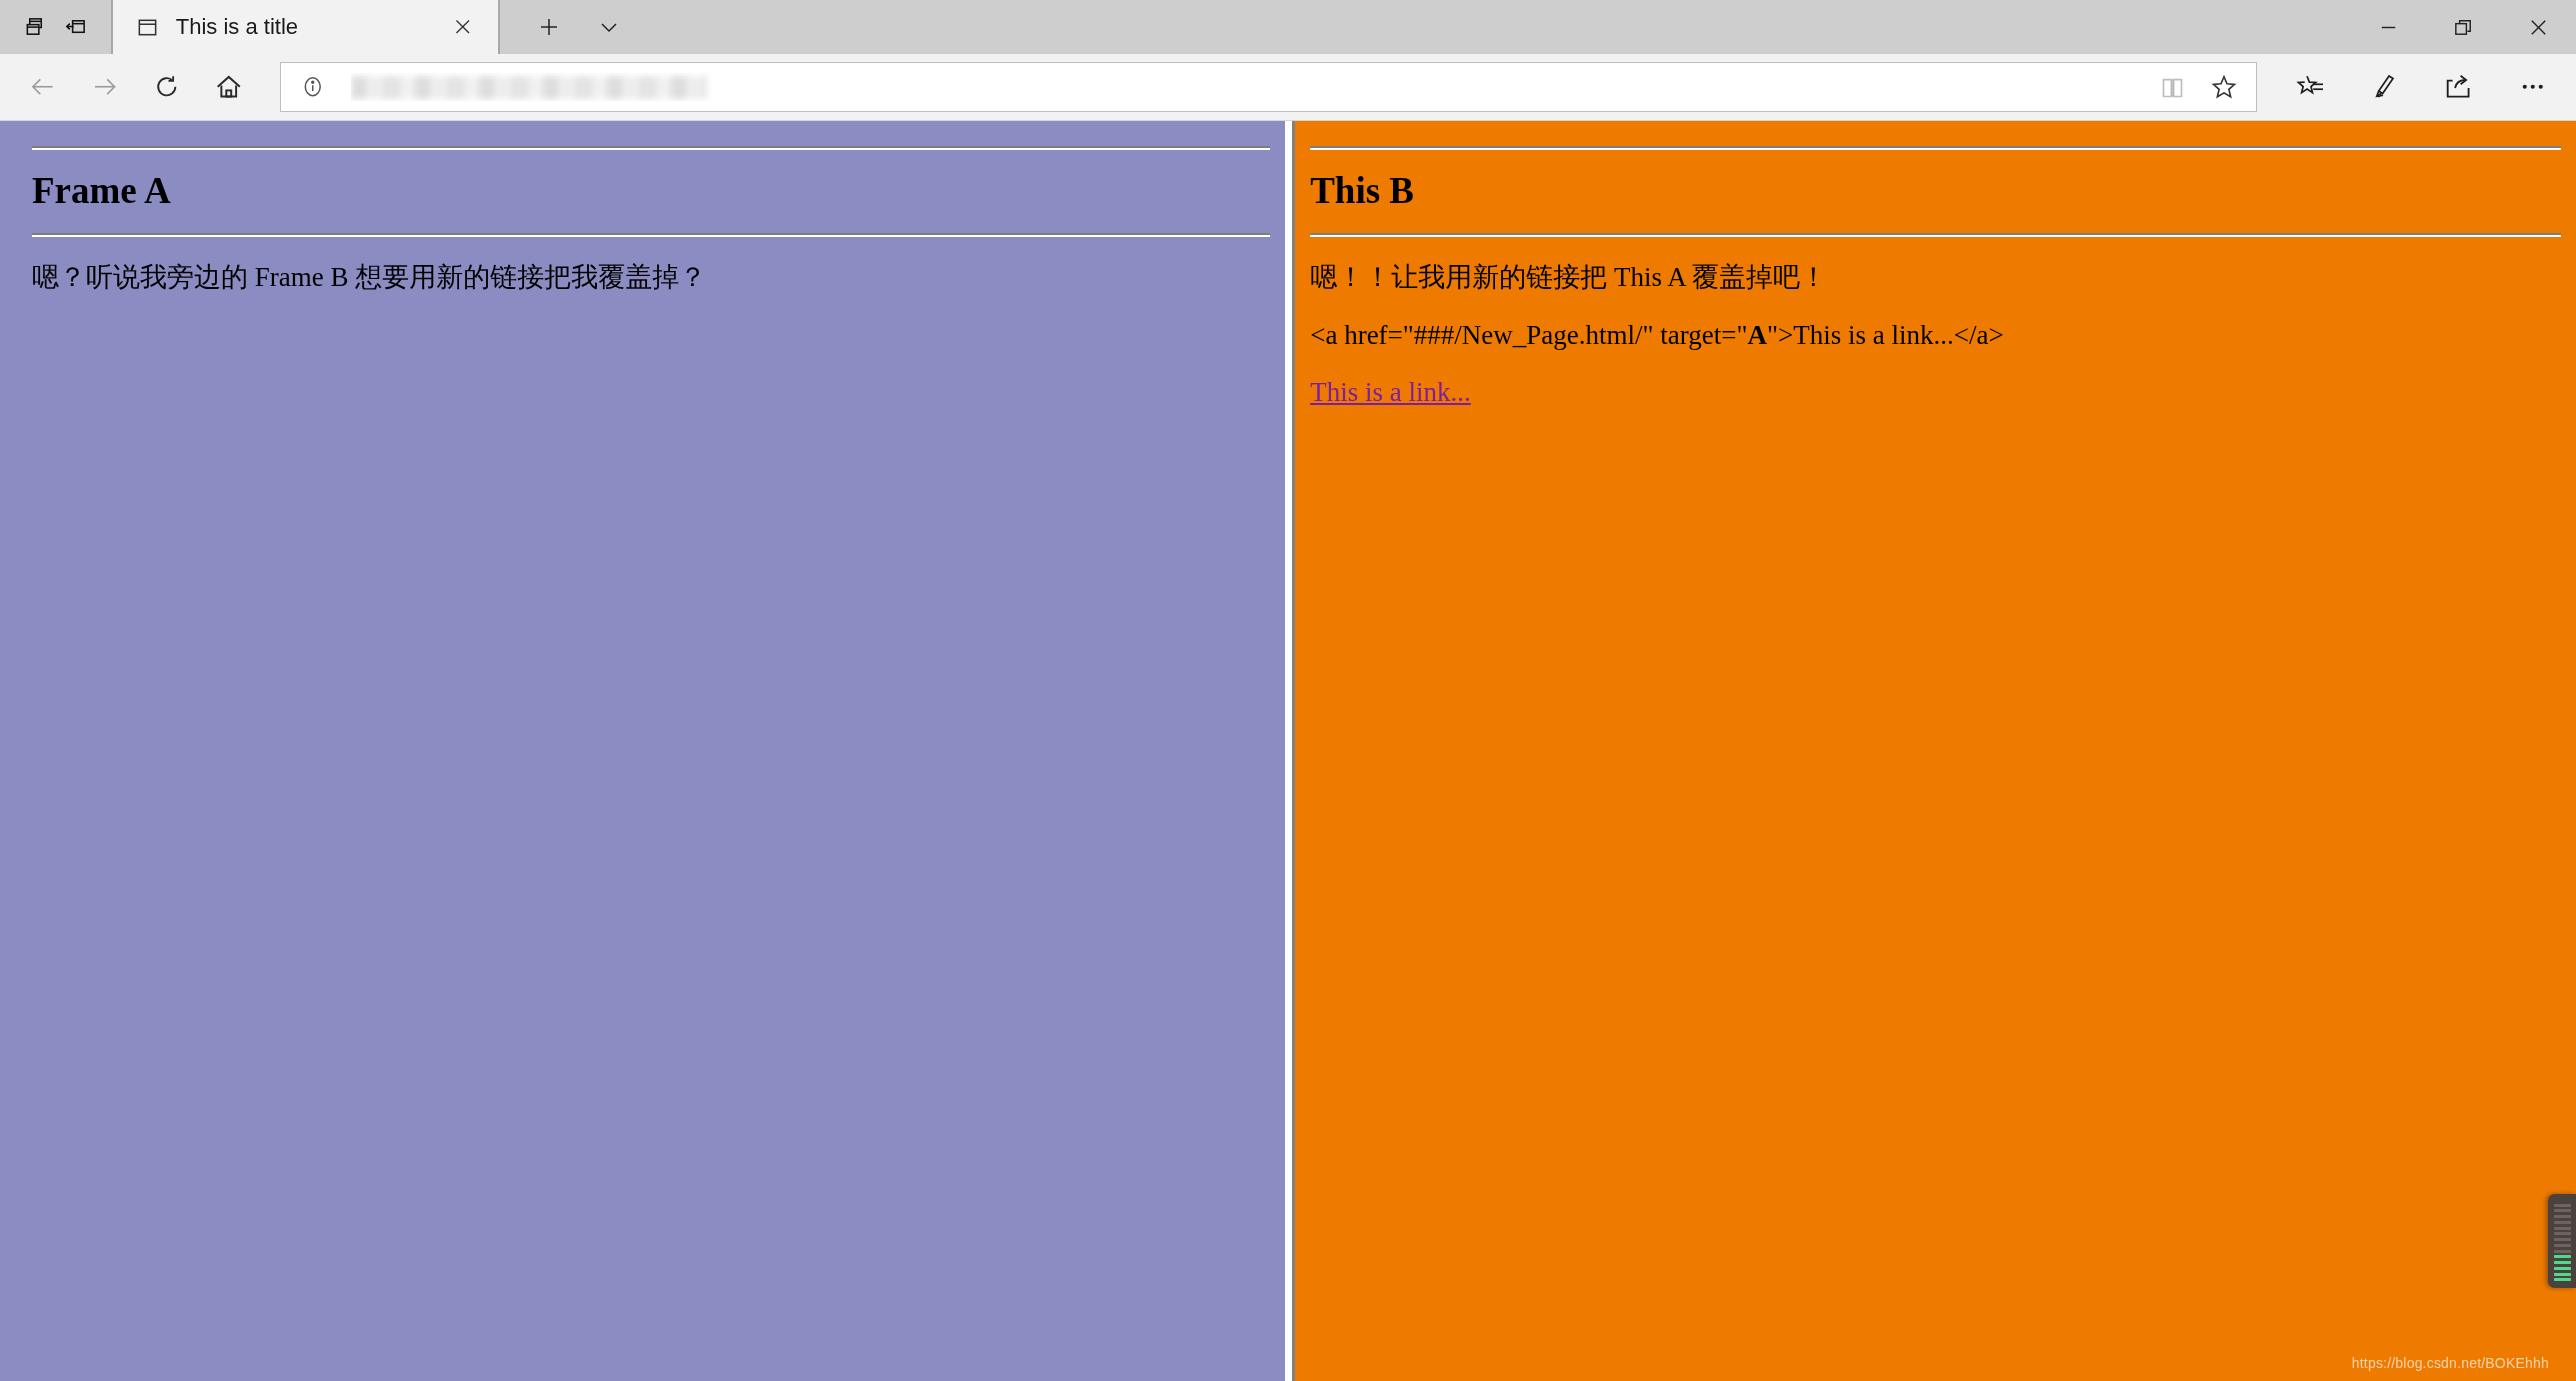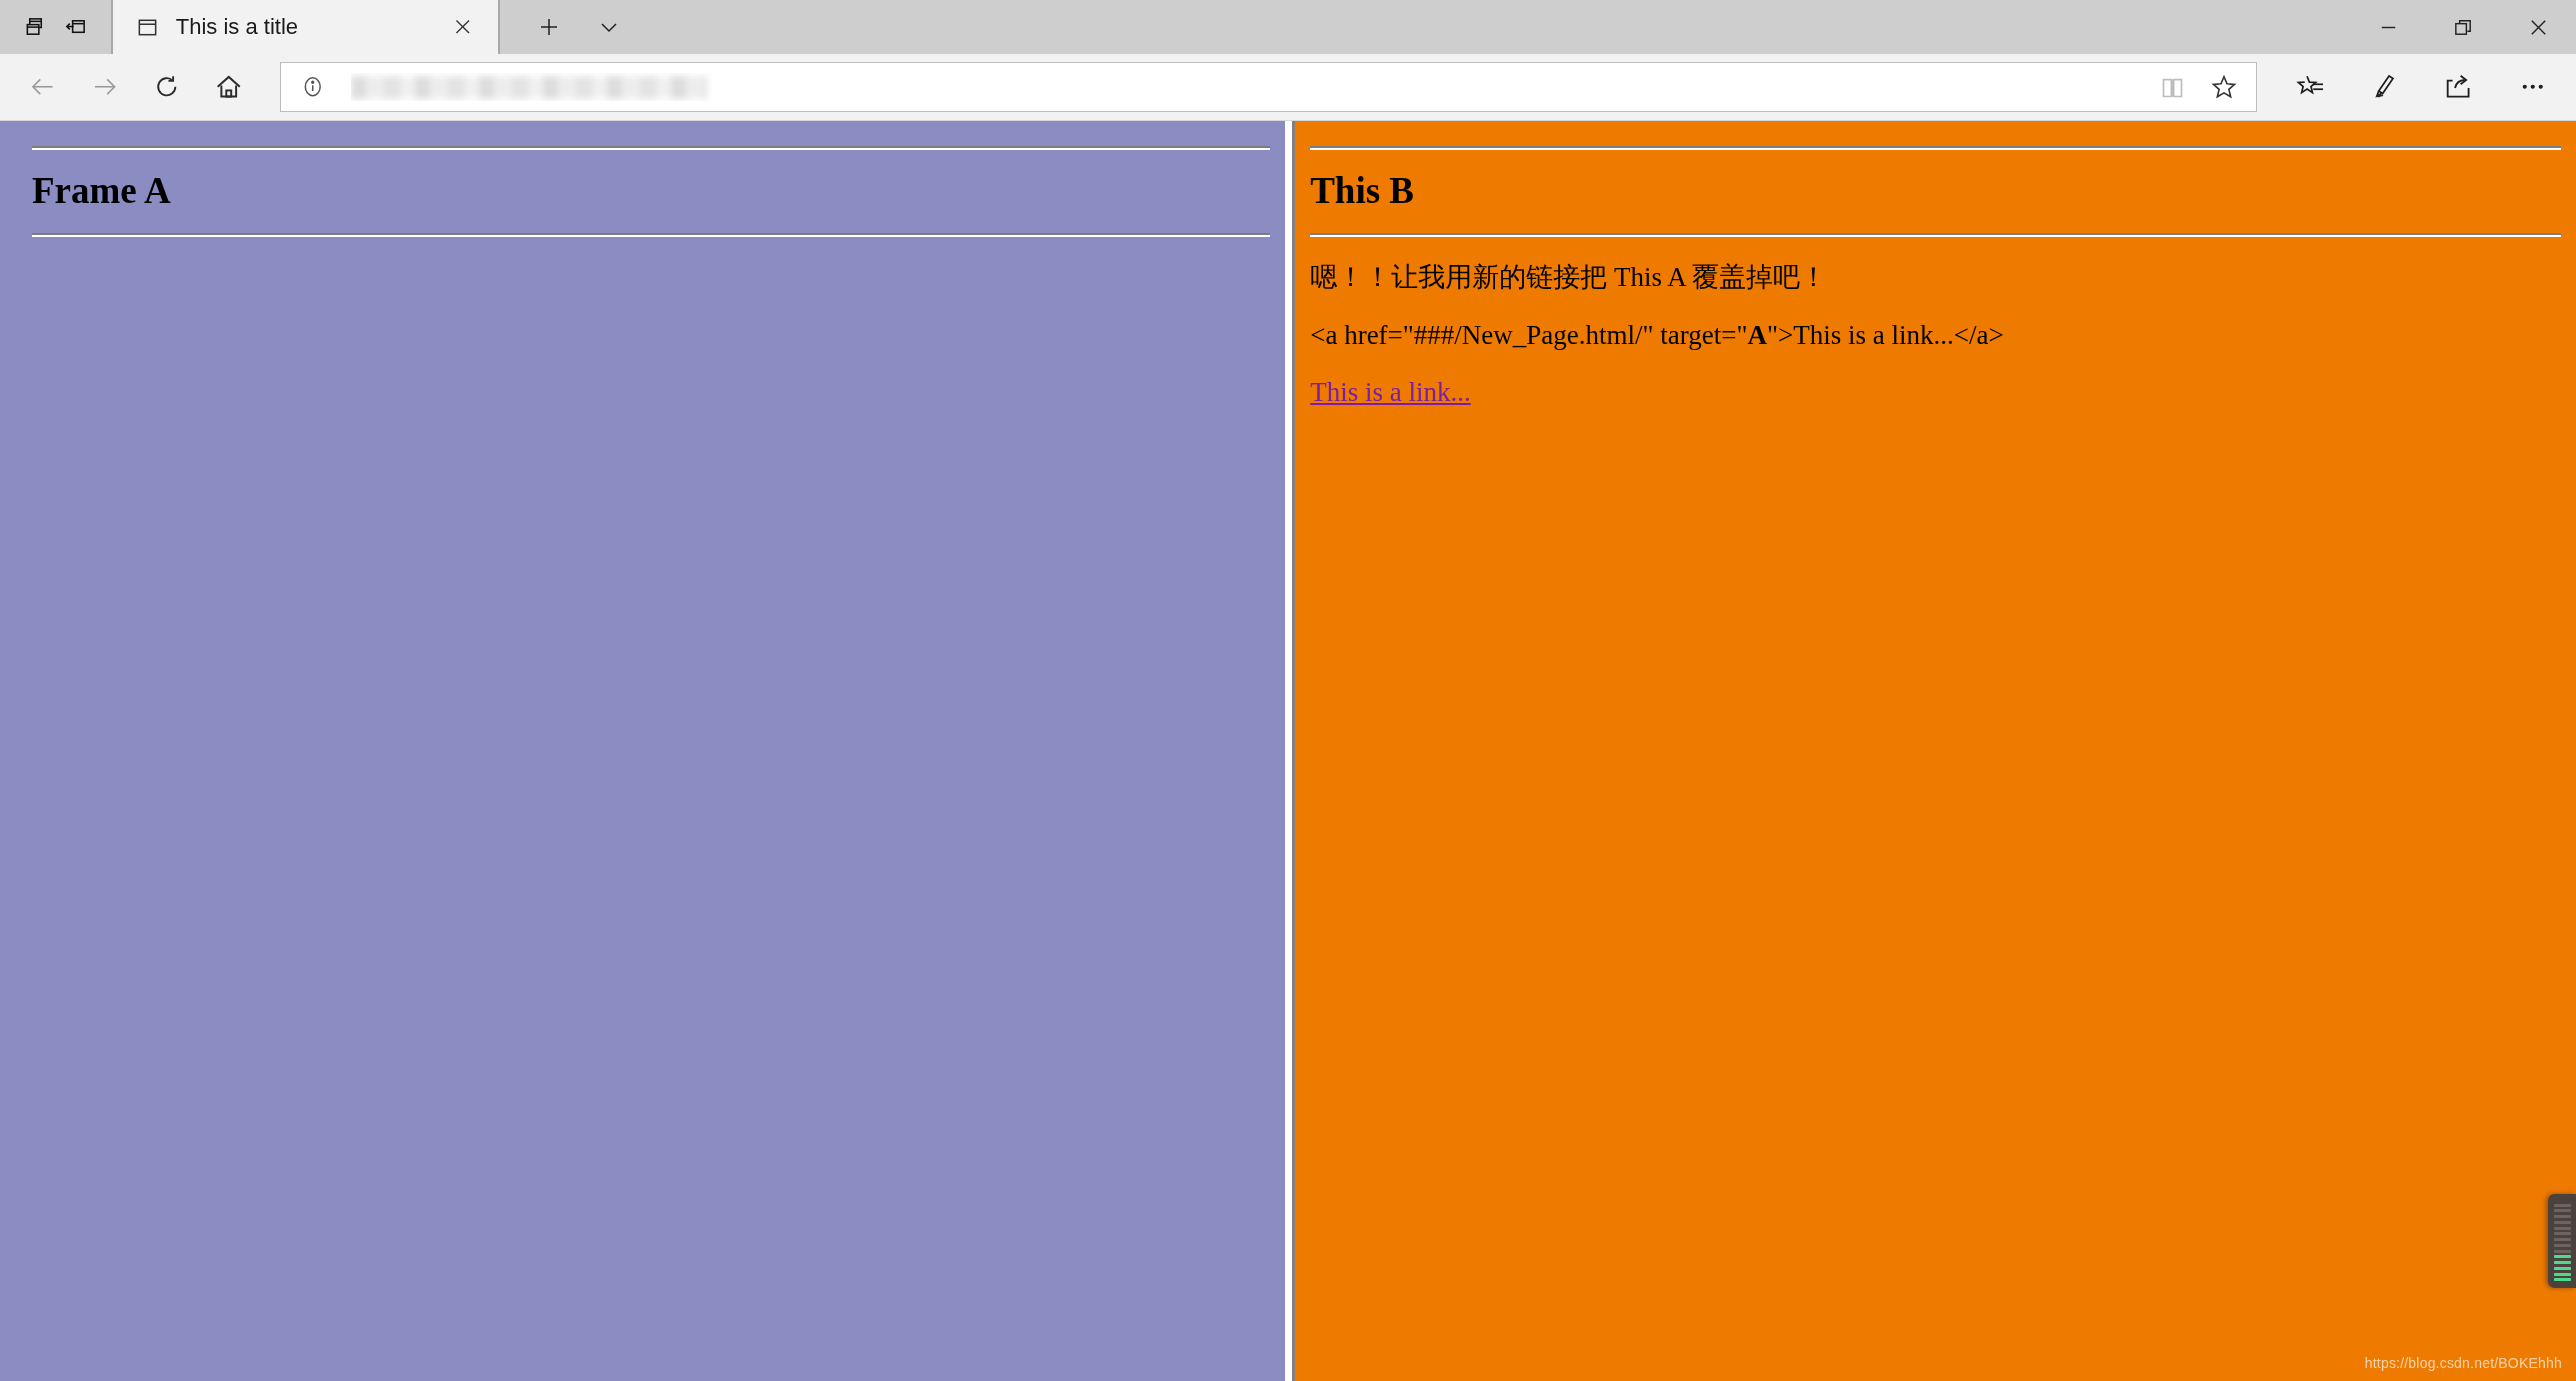--- a/index.html
+++ b/index.html
@@ -276,21 +276,21 @@
   a.page-link {
     font-family: "Liberation Serif", "DejaVu Serif", serif;
     font-size: 27px;
     color: #7b1fa2;
     text-decoration: underline;
   }
 
   
   .watermark {
     position: absolute;
-    right: 14px;
+    right: 27px;
     bottom: 10.7px;
     font-family: "Liberation Sans", sans-serif;
     font-size: 14px;
     color: rgba(255,255,255,0.66);
     letter-spacing: 0.2px;
     white-space: nowrap;
   }
 
   
   .osd-widget {
@@ -479,20 +479,21 @@
       </div>
     </div>
   </div>
 
   <div class="viewport">
 
     <div class="frame frame-a" style="--frame-a-bg: #8a8cc2;">
       <hr class="rule">
       <h3>Frame A</h3>
       <hr class="rule">
+      <p>嗯？听说我旁边的 Frame B 想要用新的链接把我覆盖掉？</p>
     </div>
 
     <div class="frame-gap"></div>
 
     <div class="frame frame-b" style="--frame-b-bg: #ee7a00;">
       <hr class="rule">
       <h3>This B</h3>
       <hr class="rule">
       <p>嗯！！让我用新的链接把 This A 覆盖掉吧！</p>
       <p class="code-line"><span>&lt;a href="###/New_Page.html/" target="</span><b>A</b><span>"&gt;This is a link...&lt;/a&gt;</span></p>

